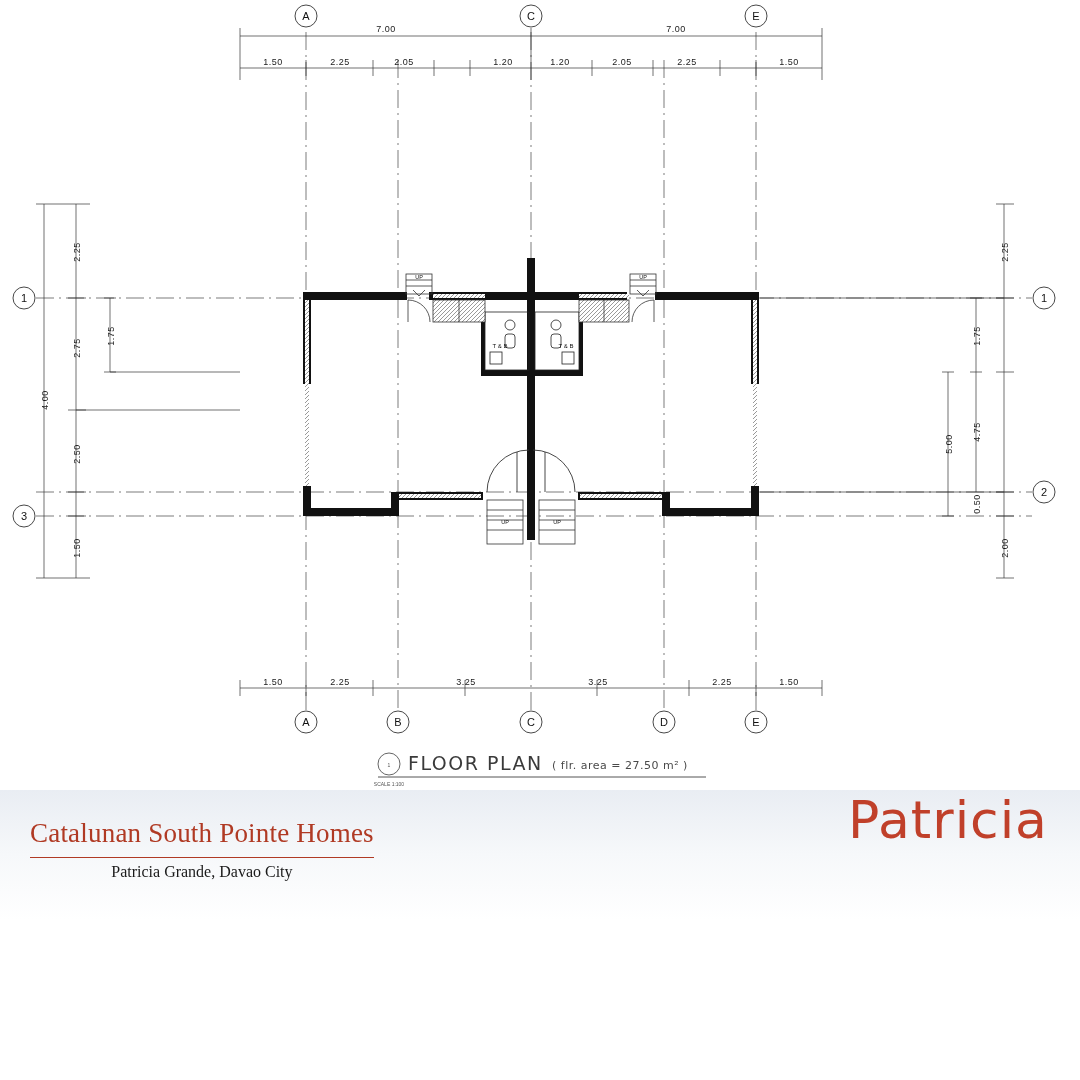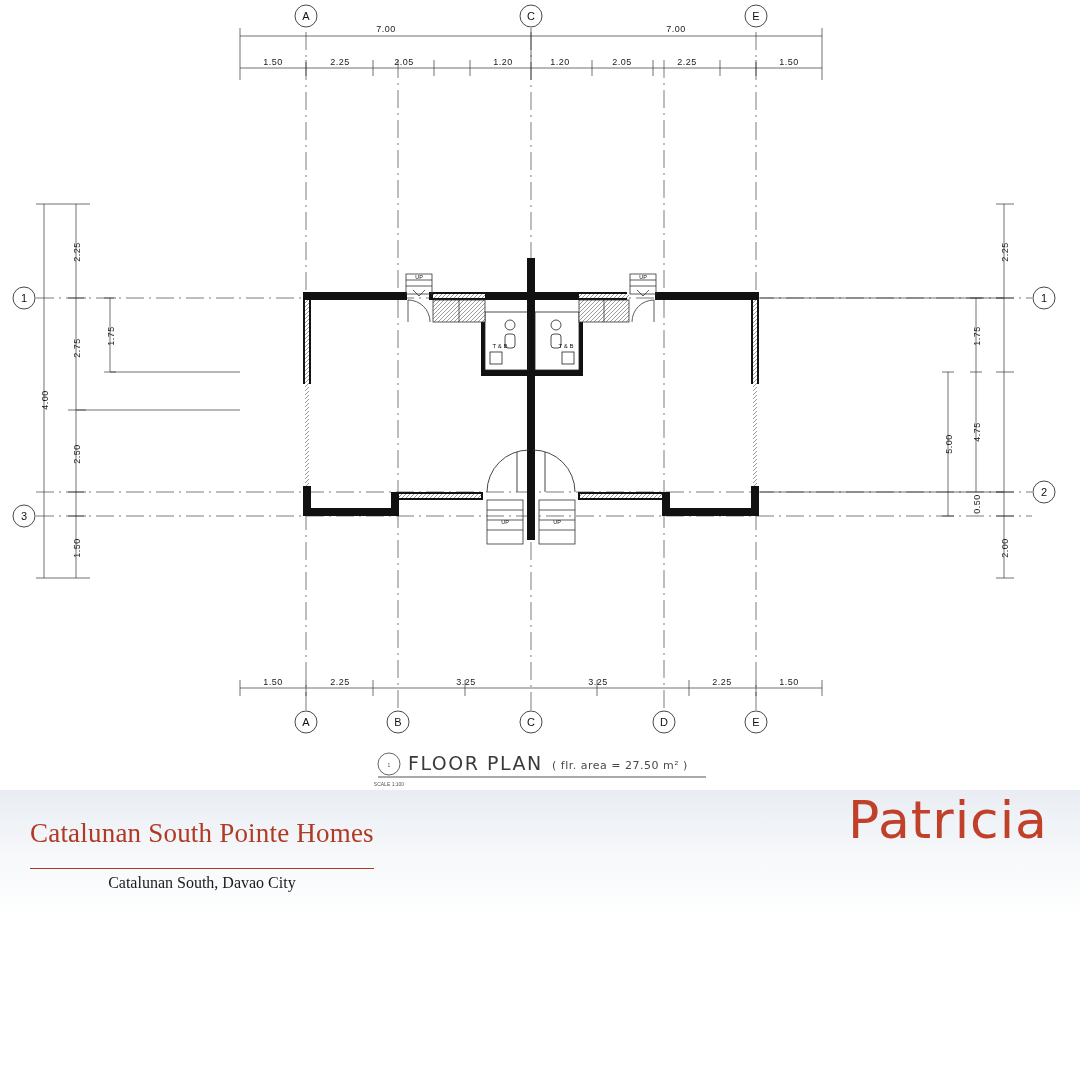--- a/index.html
+++ b/index.html
@@ -21,21 +21,21 @@
   }
   .brand-block{
     position:absolute;left:30px;top:28px;
   }
   .brand-name{
     font-family:"Liberation Serif", serif;
     font-size:27px;
     color:#b03a24;
     letter-spacing:0.2px;
     border-bottom:1.6px solid #b03a24;
-    padding-bottom:19px;
+    padding-bottom:8px;
     display:inline-block;
     white-space:nowrap;
   }
   .brand-sub{
     font-family:"Liberation Serif", serif;
     font-size:16px;
     color:#1a1a1a;
     margin-top:5px;
     text-align:center;
     width:100%;
@@ -342,16 +342,16 @@
     <line x1="378" y1="777" x2="706" y2="777" stroke="#555" stroke-width="1"></line>
     <text class="scaletext" x="389" y="786" text-anchor="middle">SCALE 1:100</text>
   </g>
 
 </svg>
 </div>
 
 <div class="footer">
   <div class="brand-block">
     <div class="brand-name">Catalunan South Pointe Homes</div>
-    <div class="brand-sub">Catalunan South, Davao City</div>
+    <div class="brand-sub">Patricia Grande, Davao City</div>
   </div>
   <div class="model-name">Patricia</div>
 </div>
 
 </body></html>

